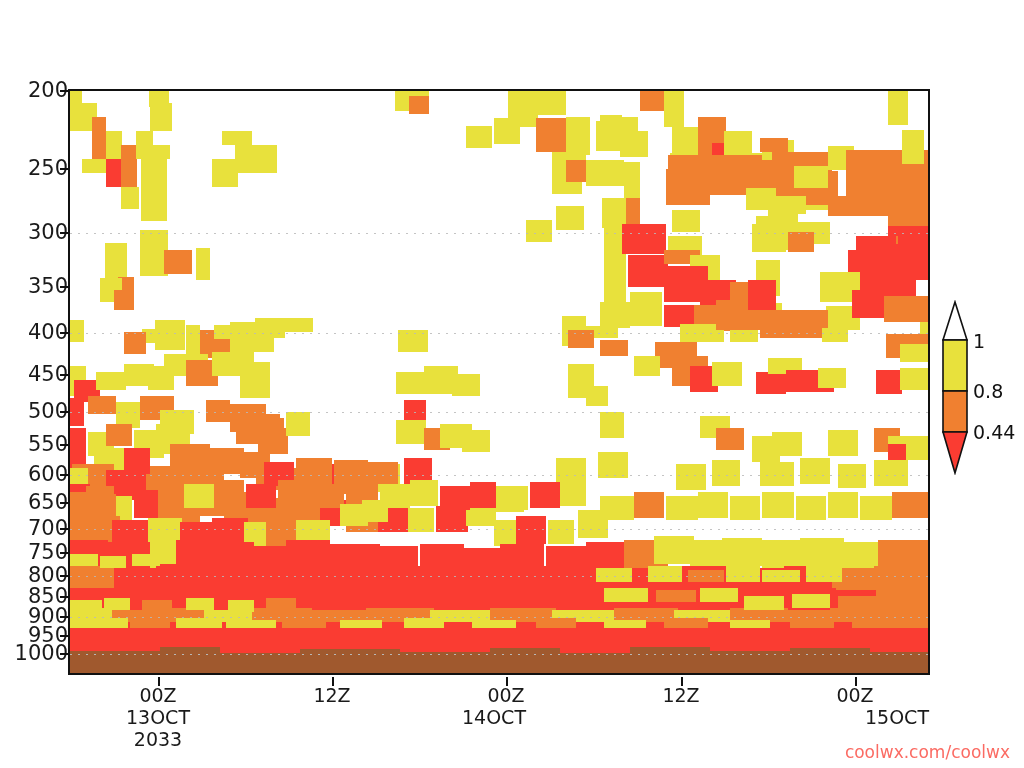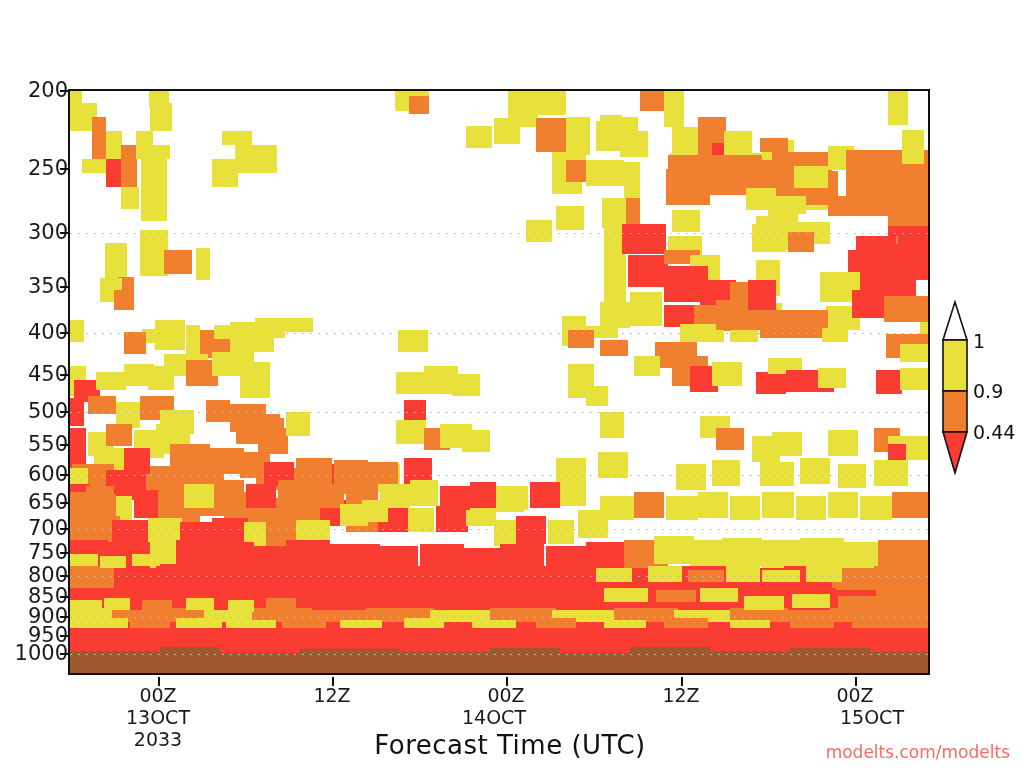--- a/index.html
+++ b/index.html
@@ -527,31 +527,30 @@
       <div class="xlab3" style="left: 158px;">2033</div>
       <div class="xtickmark" style="left: 332px;"></div>
       <div class="xlab" style="left: 332px;">12Z</div>
       <div class="xtickmark" style="left: 506px;"></div>
       <div class="xlab" style="left: 506px;">00Z</div>
       <div class="xlab2" style="left: 494px;">14OCT</div>
       <div class="xtickmark" style="left: 681px;"></div>
       <div class="xlab" style="left: 681px;">12Z</div>
       <div class="xtickmark" style="left: 855px;"></div>
       <div class="xlab" style="left: 855px;">00Z</div>
-      <div class="xlab2" style="left: 872px;">15OCT</div>
+      <div class="xlab2" style="left: 897px;">15OCT</div>
     </div>
-  <div class="axistitle">Forecast Time (UTC)</div>
-  <div class="watermark">modelts.com/modelts</div>
+  <div class="watermark">coolwx.com/coolwx</div>
 
   <div id="cbar">
     <svg width="40" height="175" viewBox="0 0 40 175">
       <polygon points="14,40 2,40 14,2 26,40" fill="#ffffff" stroke="#111" stroke-width="1.6"></polygon>
       <polygon points="2,40 26,40 26,40 2,40" fill="none"></polygon>
       <rect x="2" y="40" width="24" height="51" fill="#E8E13C" stroke="#111" stroke-width="1.6"></rect>
       <rect x="2" y="91" width="24" height="41" fill="#F08030" stroke="#111" stroke-width="1.6"></rect>
       <polygon points="2,132 26,132 14,173" fill="#FA3C32" stroke="#111" stroke-width="1.6"></polygon>
     </svg>
     <div class="cbtext" style="top:30px">1</div>
-    <div class="cbtext" style="top:80px">0.9</div>
+    <div class="cbtext" style="top:80px">0.8</div>
     <div class="cbtext" style="top:121px">0.44</div>
   </div>
 
 </div>
 
 </body></html>

